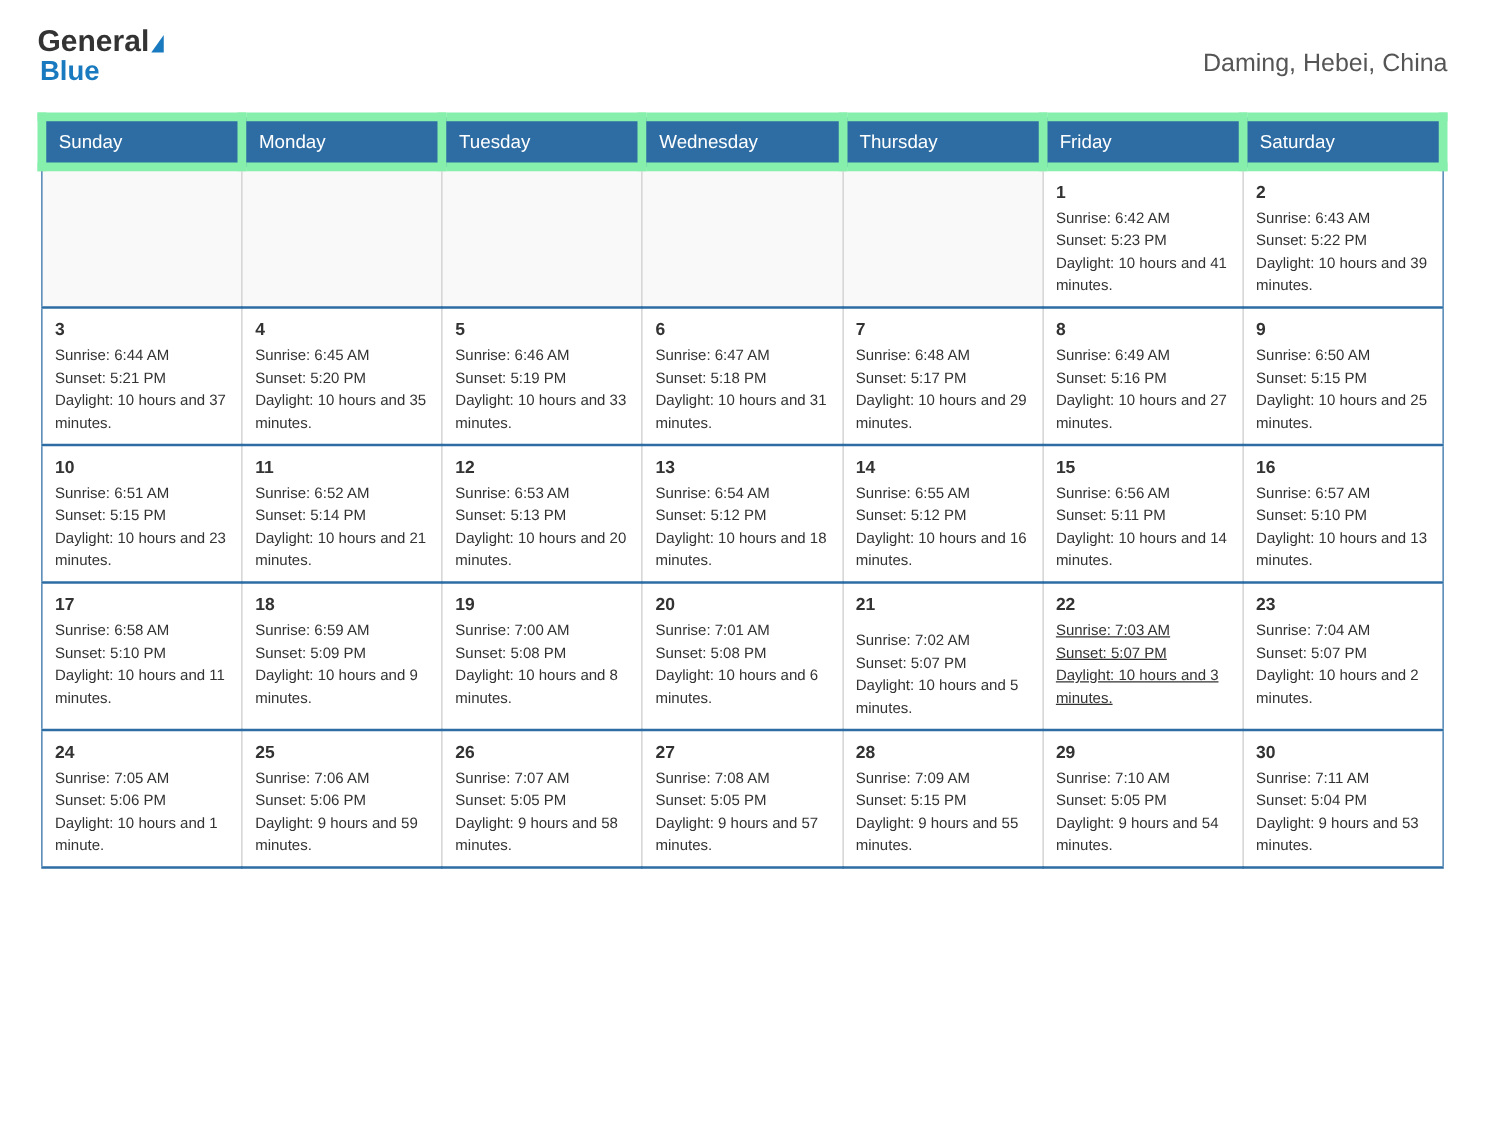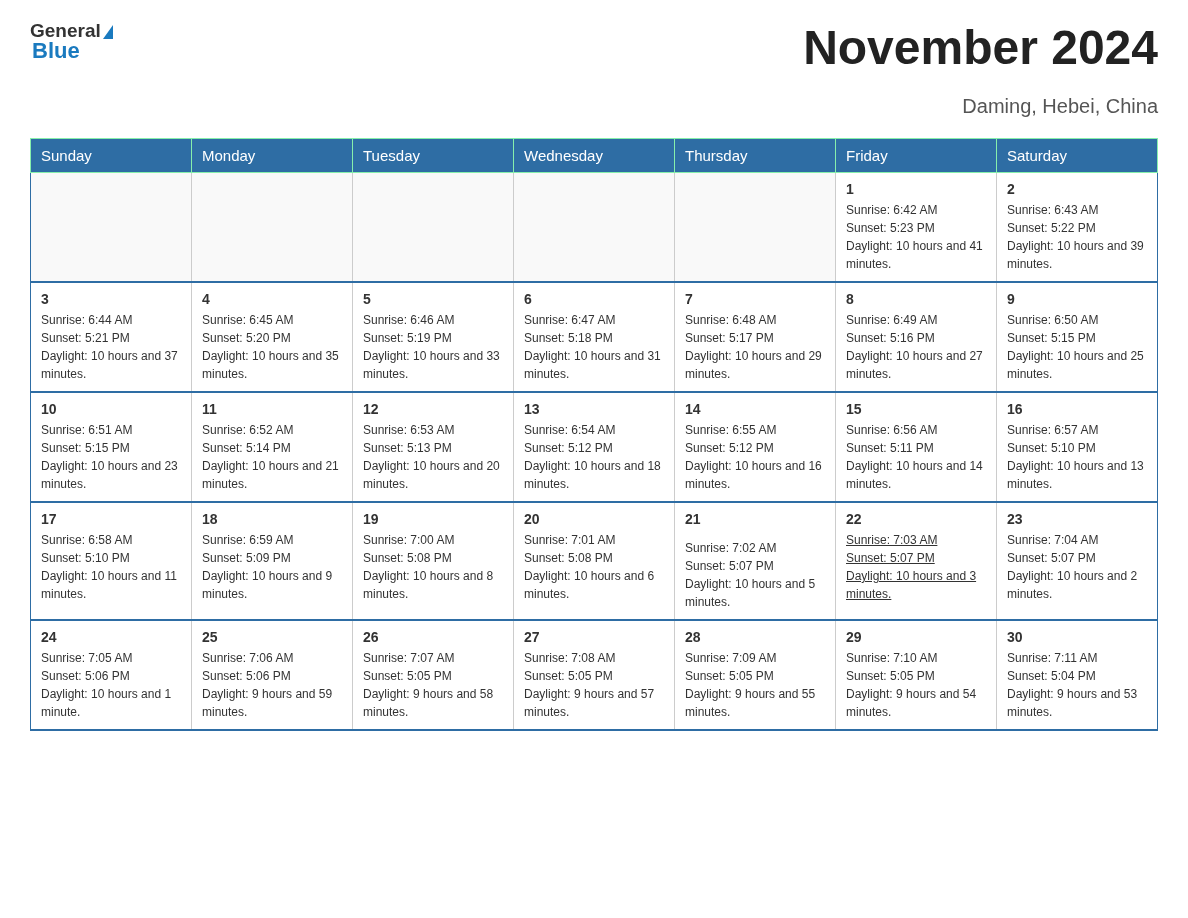--- a/index.html
+++ b/index.html
@@ -15,21 +15,21 @@
       justify-content: space-between;
       align-items: flex-start;
       margin-bottom: 20px;
     }
     .logo {
       display: flex;
       flex-direction: column;
       align-items: flex-start;
     }
     .logo-general {
-      font-size: 19px;
+      font-size: 24px;
       font-weight: bold;
       color: #333;
       display: flex;
       align-items: center;
     }
     .logo-triangle {
       width: 0;
       height: 0;
       border-left: 10px solid transparent;
       border-bottom: 14px solid #1a7abf;
@@ -63,21 +63,21 @@
     }
     thead tr {
       background-color: #2e6da4;
     }
     thead th {
       color: #fff;
       font-size: 15px;
       font-weight: normal;
       padding: 8px 10px;
       text-align: left;
-      border: 1px solid #86efac;
+      border: 7px solid #86efac;
     }
     tbody tr {
       border-bottom: 2px solid #2e6da4;
     }
     tbody td {
       vertical-align: top;
       padding: 8px 10px;
       font-size: 12.5px;
       color: #333;
       border-right: 1px solid #ccc;
@@ -110,21 +110,20 @@
 
 <div class="header">
   <div class="logo">
     <div class="logo-general">
       <span>General</span>
         <span class="logo-triangle"></span>
     </div>
     <div class="logo-blue-row">Blue</div>
   </div>
   <div class="title-block">
-    <div class="month-title">November 2024</div>
     <div class="location-title">Daming, Hebei, China</div>
   </div>
 </div>
 
 <table>
   <thead>
     <tr>
       <th>Sunday</th>
       <th>Monday</th>
       <th>Tuesday</th>
@@ -307,21 +306,21 @@
         </td>
         <td>
           <div class="day-number">27</div>
           <div class="day-info" style="white-space: pre-line;">Sunrise: 7:08 AM
 Sunset: 5:05 PM
 Daylight: 9 hours and 57 minutes.</div>
         </td>
         <td>
           <div class="day-number">28</div>
           <div class="day-info" style="white-space: pre-line;">Sunrise: 7:09 AM
-Sunset: 5:05 PM
+Sunset: 5:15 PM
 Daylight: 9 hours and 55 minutes.</div>
         </td>
         <td>
           <div class="day-number">29</div>
           <div class="day-info" style="white-space: pre-line;">Sunrise: 7:10 AM
 Sunset: 5:05 PM
 Daylight: 9 hours and 54 minutes.</div>
         </td>
         <td>
           <div class="day-number">30</div>

